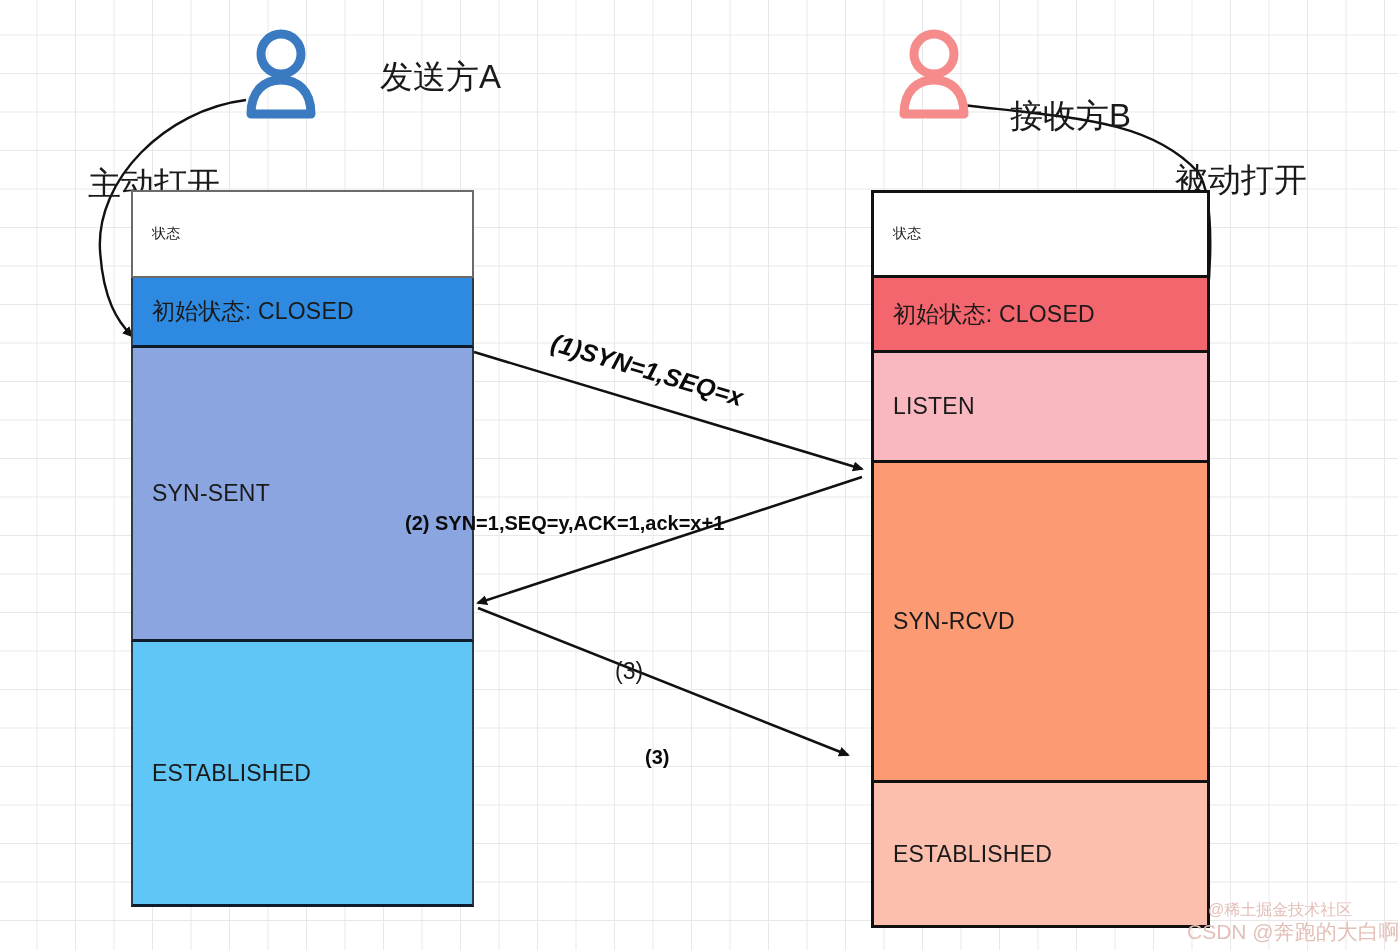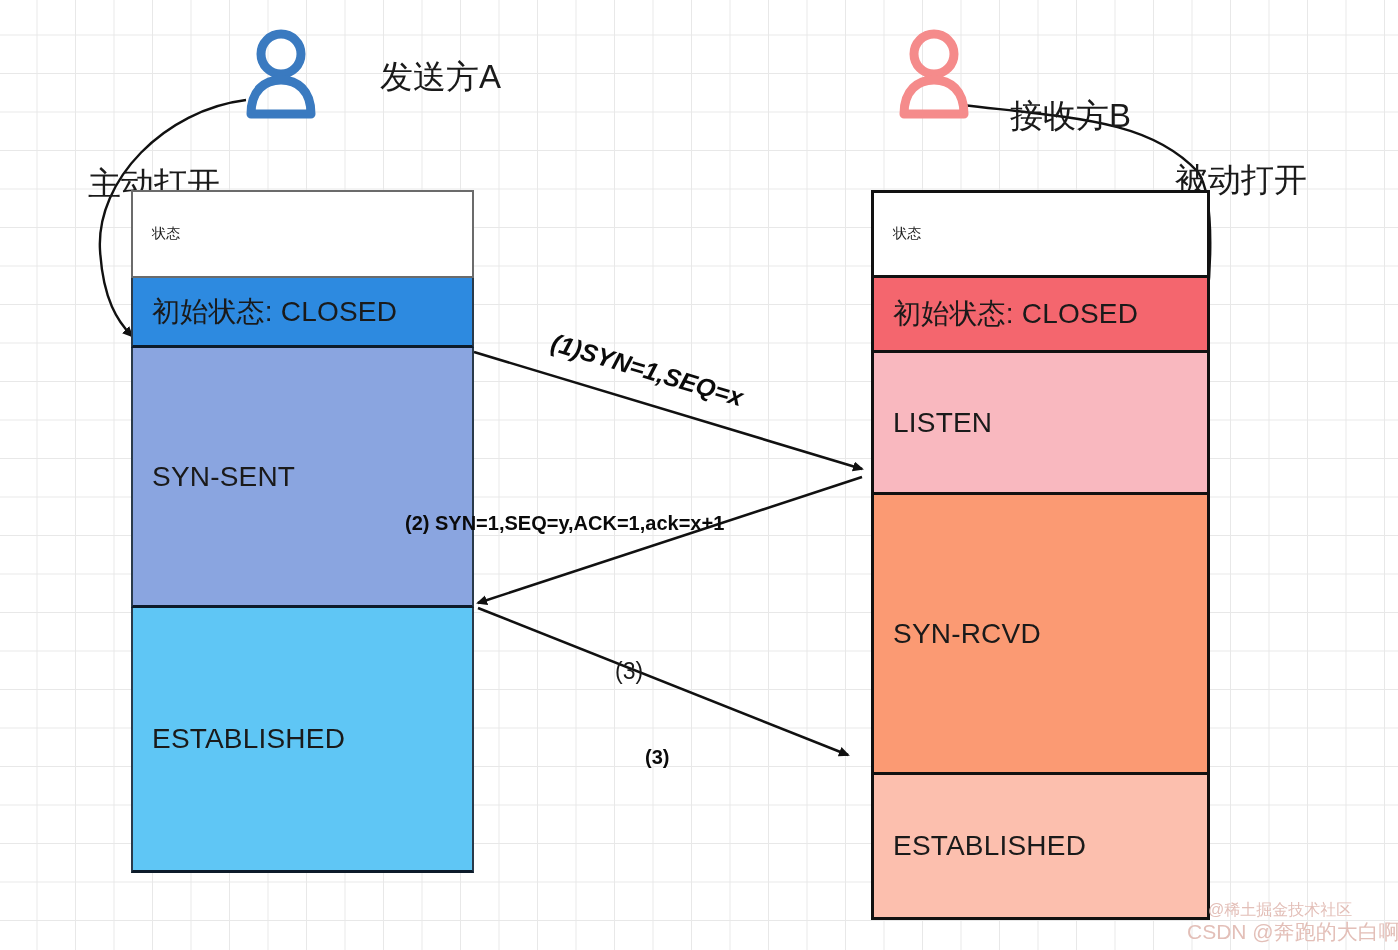--- a/index.html
+++ b/index.html
@@ -40,21 +40,21 @@
     left: 871px;
     top: 190px;
     width: 339px;
   }
 
   .cell {
     box-sizing: border-box;
     display: flex;
     align-items: center;
     padding-left: 19px;
-    font-size: 28px;
+    font-size: 23px;
     color: #1a1a1a;
     letter-spacing: 0.2px;
   }
   .cell-header {
     background: #ffffff;
     border: 2px solid #6b6b6b;
     font-size: 14px;
   }
   .table-right .cell-header {
     border: 3px solid #111111;
@@ -171,33 +171,33 @@
 
   <div class="label label-cjk" style="left:1010px; top:58px;margin-top:36px;">接收方B</div>
 
   <div class="label label-cjk" style="left:1175px; top:118px;margin-top:40px;">被动打开</div>
 
   <div class="state-table table-left">
     <div class="cell cell-header" style="height:88px;">状态</div>
 
     <div class="cell cell-body" style="height:70px; background:#2d8ae0;">初始状态: CLOSED</div>
 
-    <div class="cell cell-body" style="height:260px; background:#8aa5e0;">SYN-SENT</div>
+    <div class="cell cell-body" style="height:294px; background:#8aa5e0;">SYN-SENT</div>
 
     <div class="cell cell-body" style="height:265px; background:#5fc6f5;">ESTABLISHED</div>
   </div>
 
   <div class="state-table table-right">
     <div class="cell cell-header" style="height:88px;">状态</div>
 
     <div class="cell cell-body" style="height:75px; background:#f4666e;">初始状态: CLOSED</div>
 
-    <div class="cell cell-body" style="height:142px; background:#f9b8bf;">LISTEN</div>
-
-    <div class="cell cell-body" style="height:280px; background:#fb9a73;">SYN-RCVD</div>
+    <div class="cell cell-body" style="height:110px; background:#f9b8bf;">LISTEN</div>
+
+    <div class="cell cell-body" style="height:320px; background:#fb9a73;">SYN-RCVD</div>
 
     <div class="cell cell-body" style="height:145px; background:#fcbfae;">ESTABLISHED</div>
   </div>
 
   <div class="msg-italic" style="left:556px; top:328px; transform: rotate(16.5deg);">(1)SYN=1,SEQ=x</div>
 
   <div class="msg-bold" style="left:405px; top:512px;">(2) SYN=1,SEQ=y,ACK=1,ack=x+1</div>
 
   <div class="msg-plain" style="left:615px; top:658px;">(3)</div>
 

